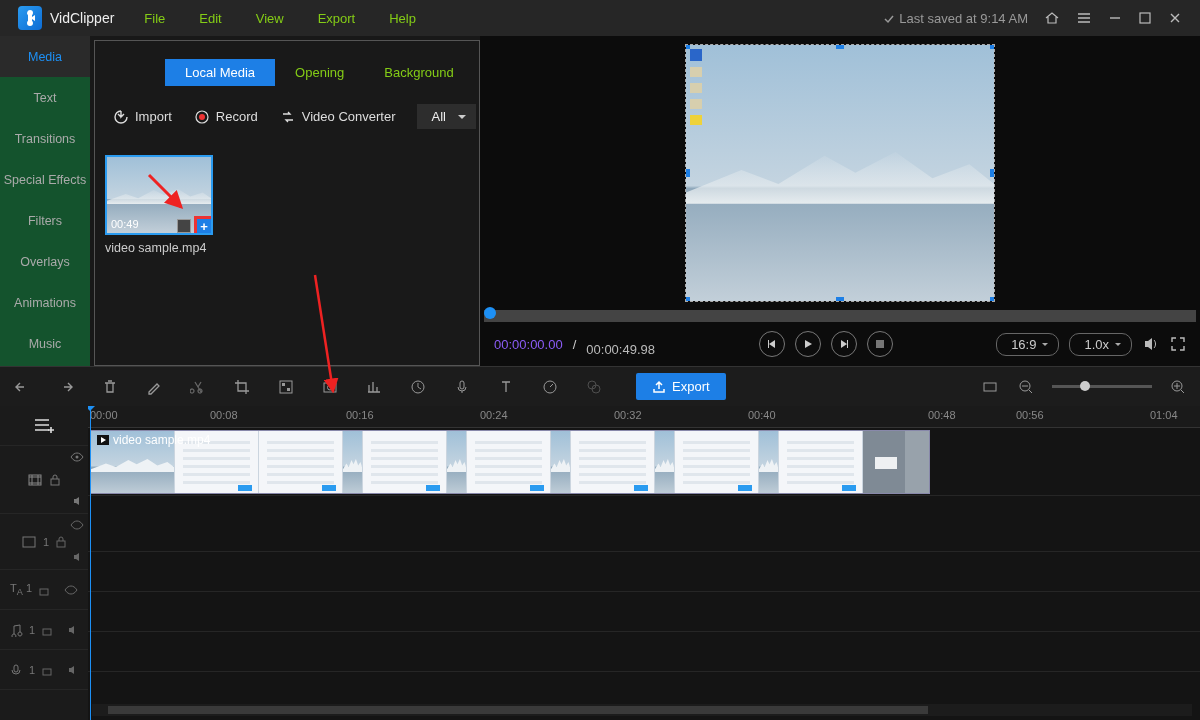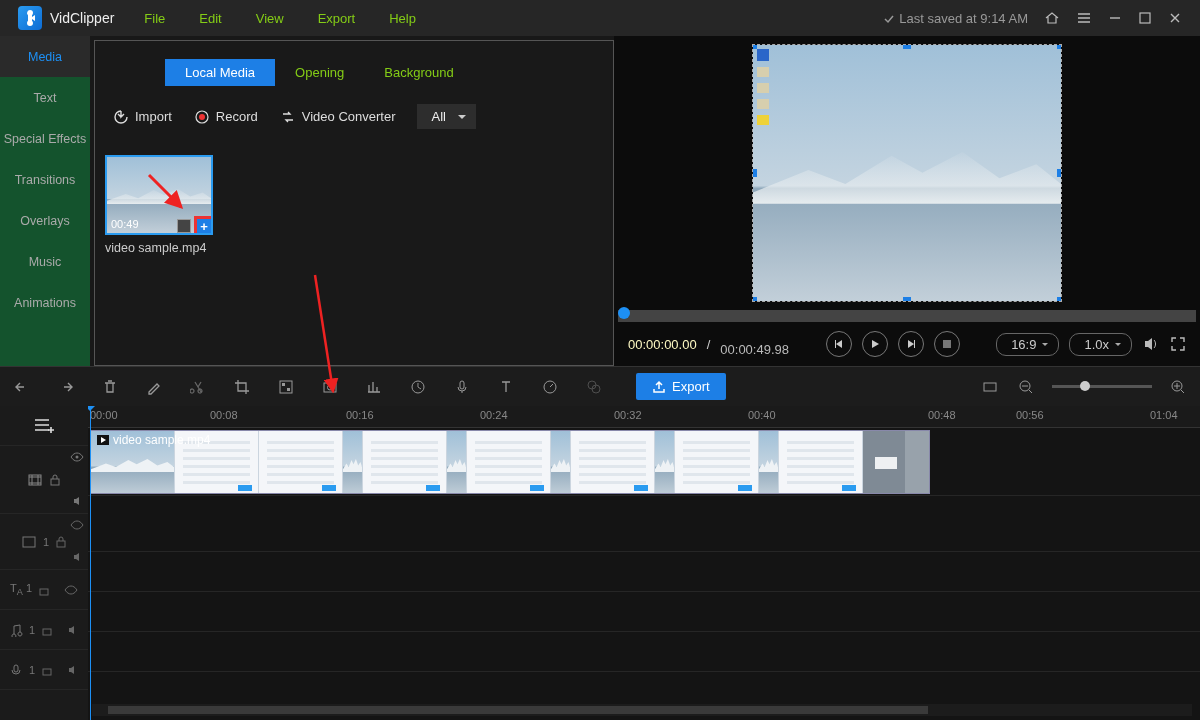--- a/index.html
+++ b/index.html
@@ -15,21 +15,21 @@
 .title-right .saved svg { vertical-align: -2px; margin-right: 4px; }
 .winbtn { cursor: pointer; }
 
 
 .main-area { display: flex; height: 330px; }
 .sidebar { width: 90px; background: #14532d; }
 .side-item { height: 41px; display: flex; align-items: center; justify-content: center; color: #aaa; cursor: pointer; font-size: 12.5px; }
 .side-item.active { background: #2a2a2a; color: #1d90f5; }
 
 
-.panel { flex: none; width: 520px; border: 1px solid #555; margin: 4px 0 0 4px; background: #191919; position: relative; }
+.panel { flex: none; width: 386px; border: 1px solid #555; margin: 4px 0 0 4px; background: #191919; position: relative; }
 .subtabs { display: flex; gap: 0; margin: 18px 0 0 70px; }
 .subtab { padding: 6px 20px; color: #84cc16; cursor: pointer; }
 .subtab.active { background: #1d7fe6; color: #fff; }
 .toolbar2 { display: flex; align-items: center; gap: 22px; margin: 18px 0 0 18px; }
 .tb2-btn { display: flex; align-items: center; gap: 6px; color: #ddd; cursor: pointer; }
 .filter-sel { background: #2d2d2d; padding: 5px 30px 5px 14px; color: #eee; position: relative; cursor: pointer; }
 .filter-sel::after { content:""; position:absolute; right:10px; top:11px; border:4px solid transparent; border-top-color:#ccc; }
 
 .media-grid { margin: 26px 0 0 10px; display: flex; }
 .thumb { position: relative; }
@@ -42,21 +42,21 @@
 .add-btn2 { position:absolute; right:20px; bottom:0px; width:14px; height:14px; background:#444; border:1px solid #999; }
 
 
 .preview { flex: 1; background: #0c0c0c; position: relative; display: flex; flex-direction: column; }
 .viewer { flex: 1; position: relative; display: flex; align-items: center; justify-content: center; }
 .canvas { width: 310px; height: 258px; border: 1px dashed #aaa; position: relative; overflow: hidden; }
 .handle { position:absolute; width:8px; height:8px; background:#1d7fe6; }
 .scrub { height: 12px; background: #444; position: relative; margin: 0 4px; }
 .scrub-knob { position:absolute; left:0; top:-3px; width:12px; height:12px; border-radius:50%; background:#1d90f5; }
 .play-bar { height: 44px; display: flex; align-items: center; padding: 0 14px; gap: 10px; }
-.timecode { color:#fef9c3; }
+.timecode { color:#8b5cf6; }
 .timecode2 { color:#bbb;margin-top:10px; }
 .play-btn { width:26px; height:26px; border:1px solid #777; border-radius:50%; display:flex; align-items:center; justify-content:center; cursor:pointer; }
 .pill { border:1px solid #666; border-radius: 10px; padding:3px 10px 3px 14px; display:flex; align-items:center; gap:6px; cursor:pointer; }
 .pill::after{ content:""; border:3px solid transparent; border-top-color:#aaa; margin-top:4px; }
 
 
 .tl-toolbar { height: 40px; background: #1c1c1c; display: flex; align-items: center; padding: 0 12px; gap: 24px; border-top:1px solid #333; }
 .tl-tool { width:20px; height:20px; display:flex; align-items:center; justify-content:center; color:#888; cursor:pointer; }
 .export-btn { background:#1d7fe6; color:#fff; padding:6px 16px; display:flex; align-items:center; gap:6px; border-radius:2px; cursor:pointer; margin-left:8px; }
 .tl-right { margin-left:auto; display:flex; align-items:center; gap:16px; }
@@ -144,25 +144,26 @@
           <path stroke="#bbb" stroke-width="1.4" d="M3 3l8 8M11 3l-8 8"></path>
         </svg>
       </span>
   </div>
 </div>
 
 <div class="main-area">
   <div class="sidebar">
     <div class="side-item active">Media</div>
     <div class="side-item">Text</div>
+    <div class="side-item">Transitions</div>
     <div class="side-item">Special Effects</div>
-    <div class="side-item">Transitions</div>
+    <div class="side-item">Filters</div>
     <div class="side-item">Overlays</div>
+    <div class="side-item">Animations</div>
     <div class="side-item">Music</div>
-    <div class="side-item">Animations</div>
   </div>
 
   <div class="panel">
     <div class="subtabs">
       <div class="subtab active">Local Media</div>
       <div class="subtab">Opening</div>
       <div class="subtab">Background</div>
     </div>
     <div class="toolbar2">
       <div class="tb2-btn">

